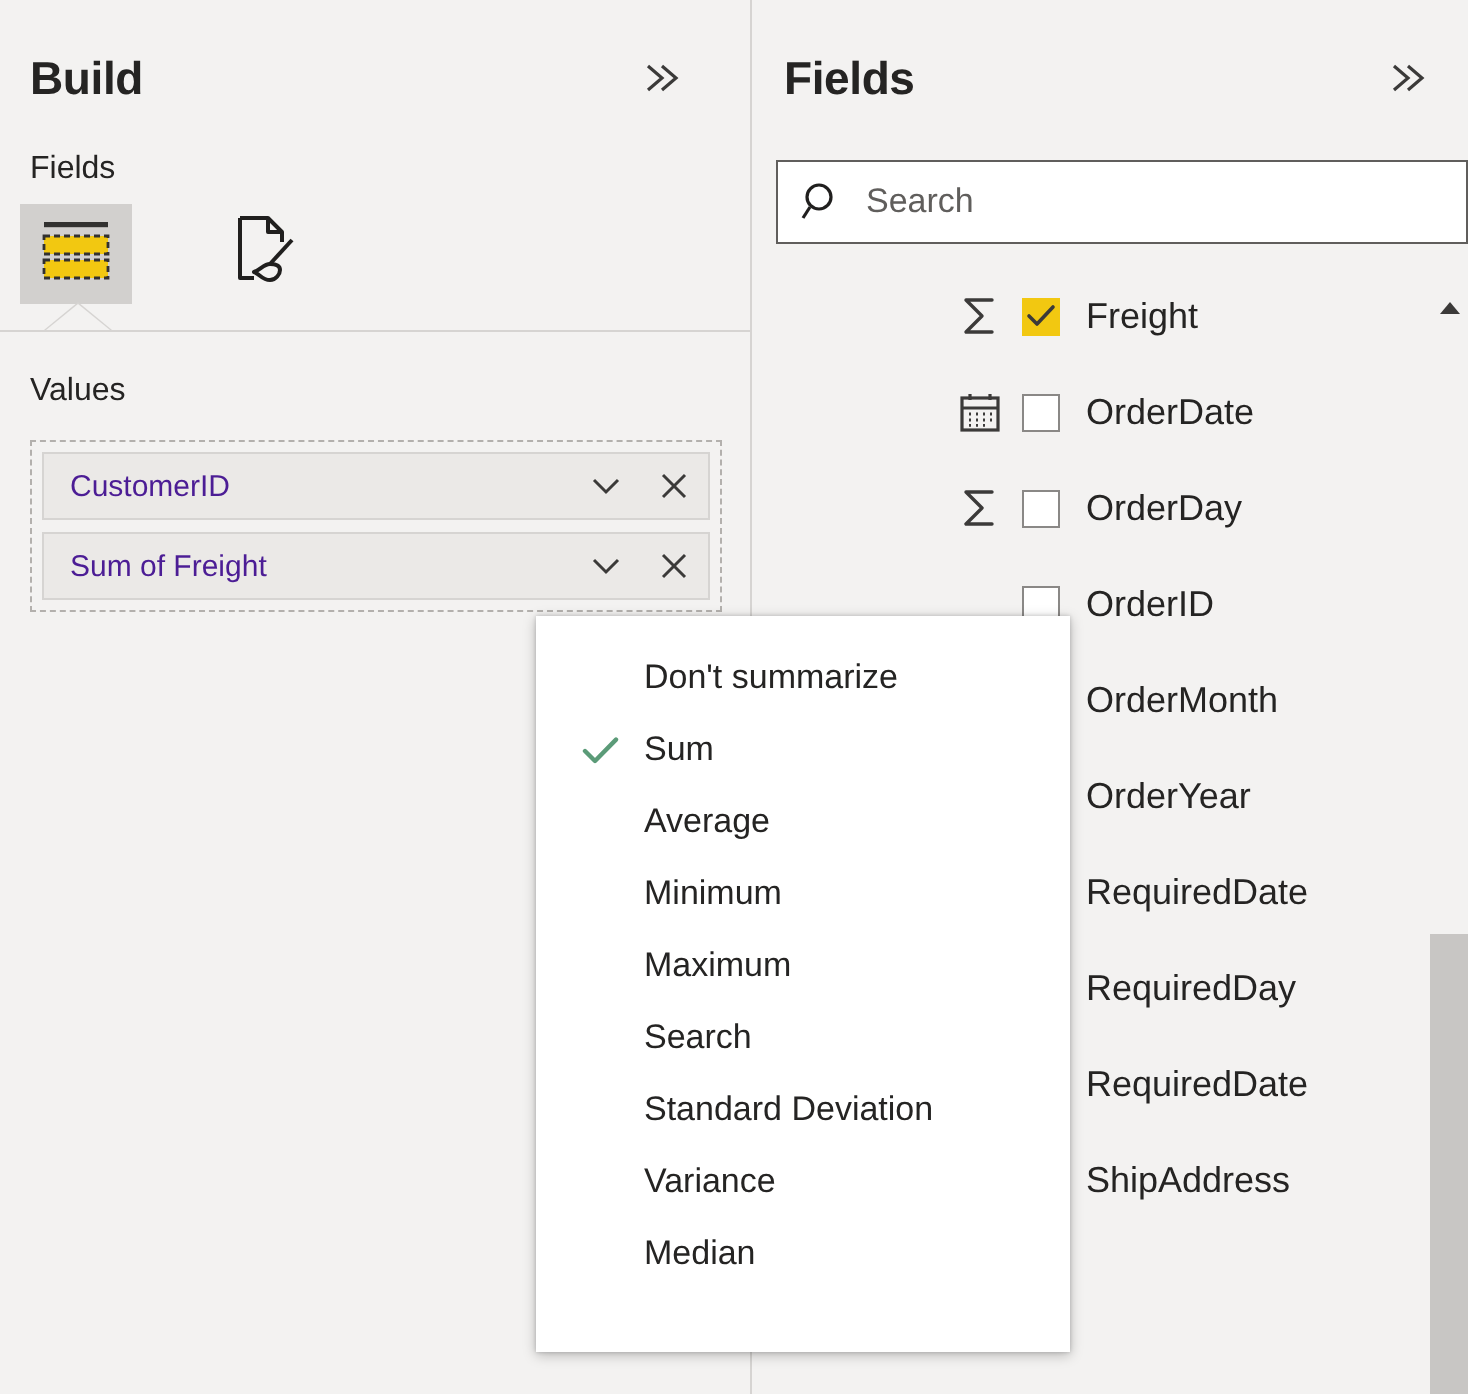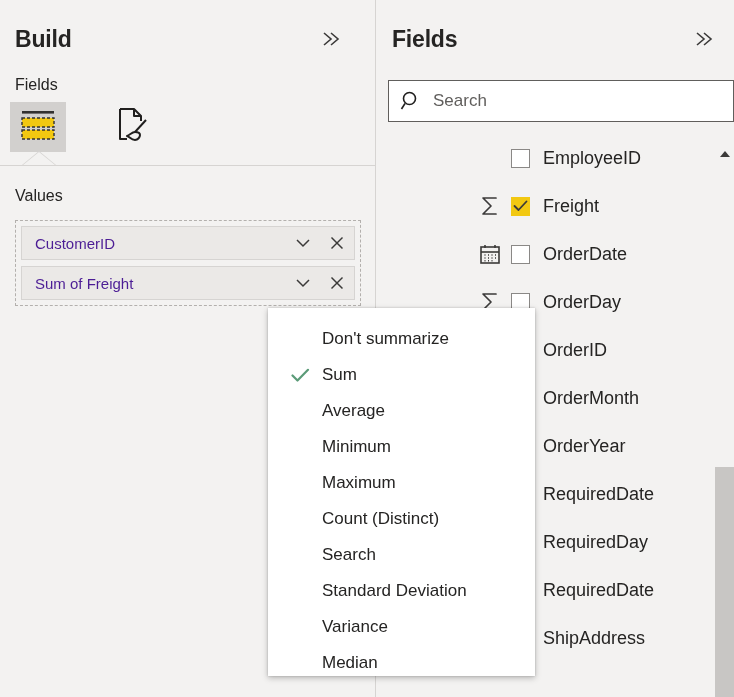--- a/index.html
+++ b/index.html
@@ -266,24 +266,20 @@
       <span class="search-icon-wrap">
         <svg width="22" height="22" viewBox="0 0 22 22" fill="none" stroke="#201f1e" stroke-width="1.6">
           <circle cx="9.5" cy="8.5" r="6"></circle>
           <line x1="5" y1="13.5" x2="1.5" y2="19"></line>
         </svg>
       </span>
       <input class="search-input" type="text" placeholder="Search" style="">
     </div>
 
     <div class="field-list" id="field-list">
-        <div class="field-row">
-          <span class="fld-checkbox"></span>
-          <span class="fld-name">EmployeeID</span>
-        </div>
         <div class="field-row">
           <span class="type-icon">
             <svg width="24" height="24" viewBox="0 0 24 24" fill="none" stroke="#3b3a39" stroke-width="1.7" stroke-linejoin="round" stroke-linecap="round">
               <path d="M18 4 H5 l8 8 l-8 8 h13"></path>
             </svg>
           </span>
           <span class="fld-checkbox checked">
             <svg width="15" height="12" viewBox="0 0 15 12" fill="none" stroke="#3b3a39" stroke-width="1.8" stroke-linecap="round" stroke-linejoin="round">
               <polyline points="1.5,6 5.5,10 13.5,1.5"></polyline>
             </svg>
@@ -379,23 +375,20 @@
       <div class="menu-item">
         <span>Average</span>
       </div>
       <div class="menu-item">
         <span>Minimum</span>
       </div>
       <div class="menu-item">
         <span>Maximum</span>
       </div>
       <div class="menu-item">
-        <span>Count (Distinct)</span>
-      </div>
-      <div class="menu-item">
         <span>Search</span>
       </div>
       <div class="menu-item">
         <span>Standard Deviation</span>
       </div>
       <div class="menu-item">
         <span>Variance</span>
       </div>
       <div class="menu-item">
         <span>Median</span>

